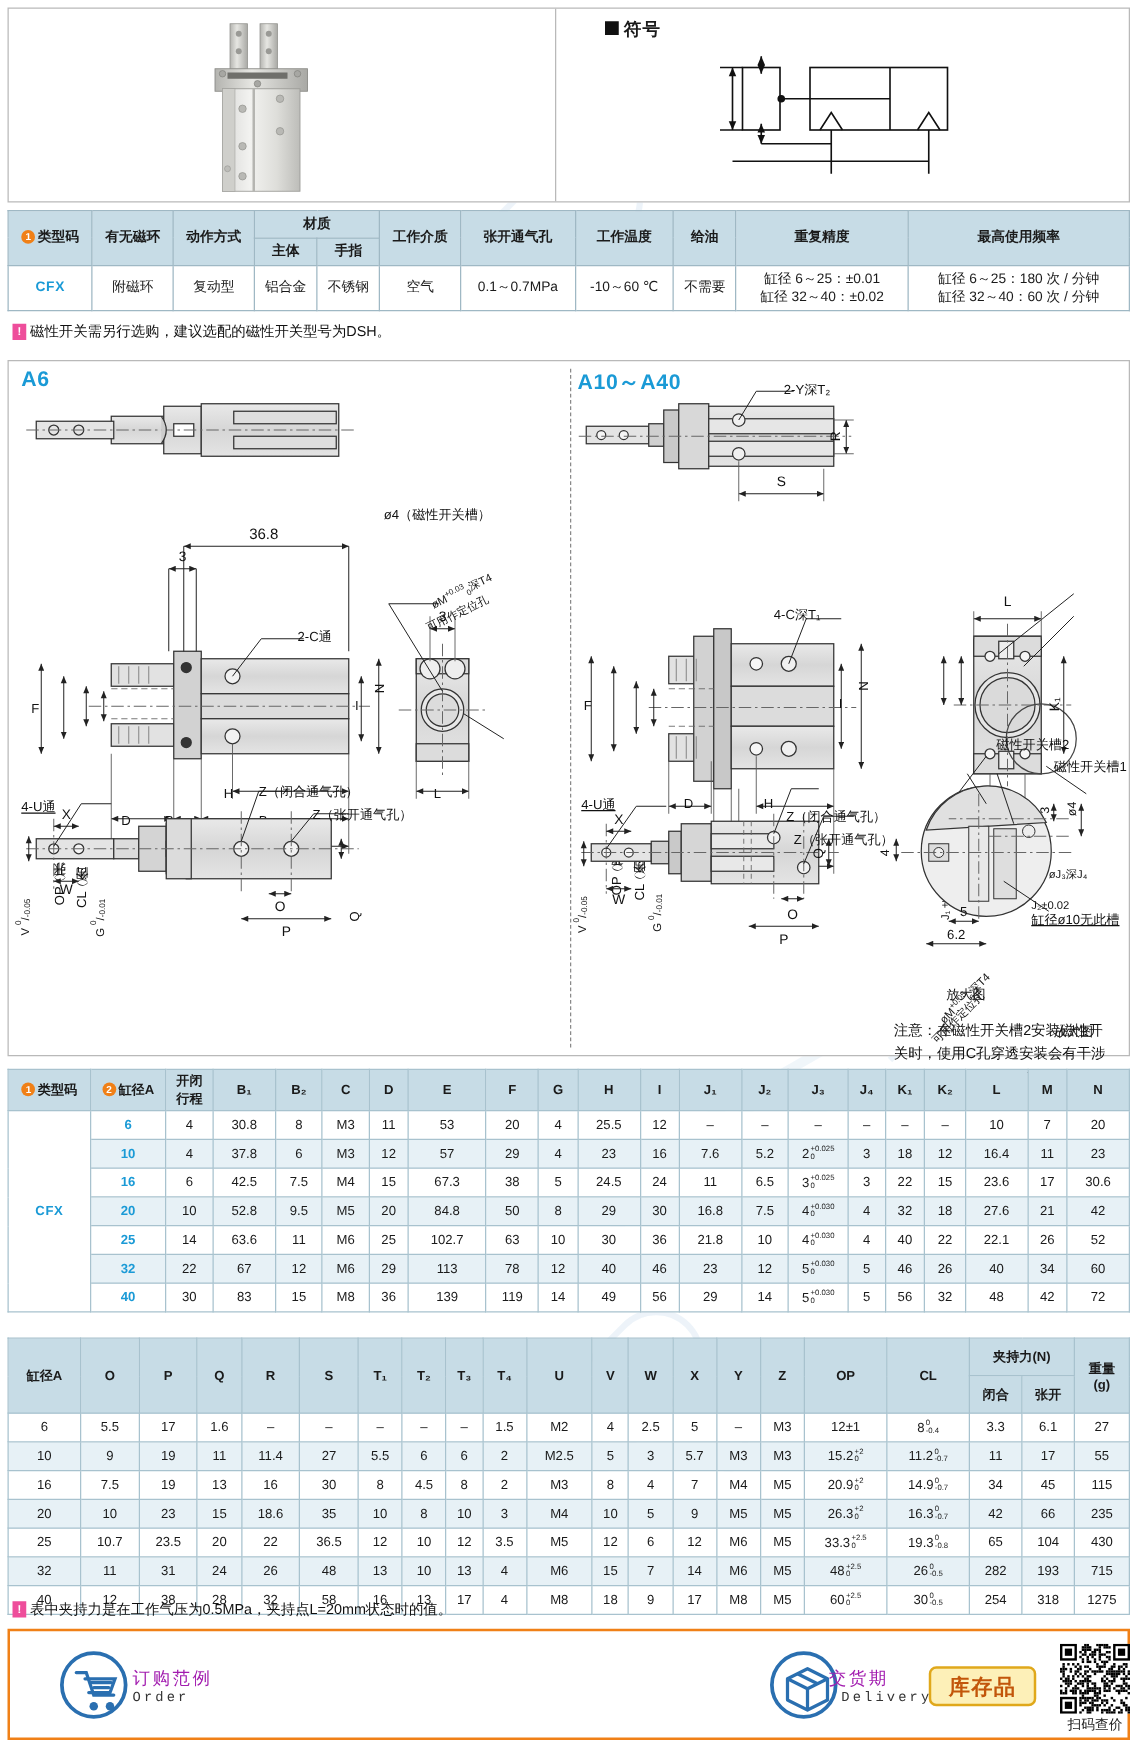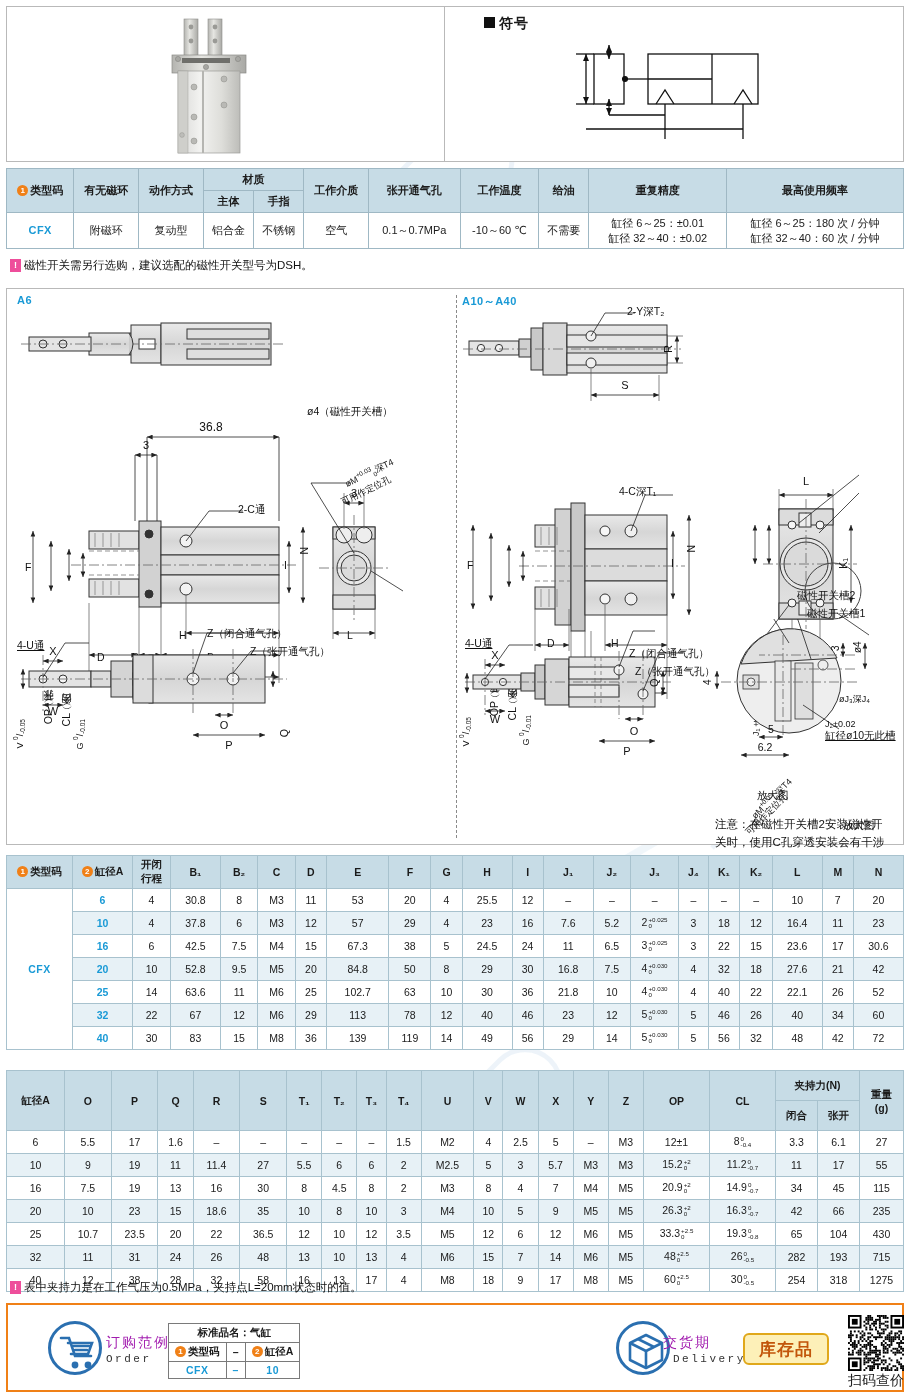--- a/index.html
+++ b/index.html
@@ -40,21 +40,21 @@
   
   .note-line { position:absolute; font-size:11.5px; color:#111; display:flex; align-items:center; }
   .note-ico { display:inline-block; width:11px; height:13px; background:#ee4e9b; color:#fff;
               font-size:9px; font-weight:bold; text-align:center; line-height:13px; margin-right:3px; }
   #note1 { left:10px; top:258px; }
 
   
   #draw-panel { left:6px; top:288px; width:898px; height:557px; }
   #draw-divider { position:absolute; left:449px; top:6px; bottom:6px; width:0;
                   border-left:1.4px dashed #8a8a8a; }
-  .dw-label { position:absolute; color:#1a9ad6; font-size:11px; font-weight:bold; letter-spacing:.5px; }
+  .dw-label { position:absolute; color:#1a9ad6; font-size:17px; font-weight:bold; letter-spacing:.5px; }
   #dw-left-label  { left:10px;  top:5px; }
   #dw-right-label { left:455px; top:5px; }
 
   .dwg { position:absolute; }
   .cap { position:absolute; font-size:10.5px; color:#111; white-space:nowrap; }
   .cap.u { text-decoration:underline; }
   .cap.vert { writing-mode:vertical-rl; transform:rotate(180deg); }
   .cap.small { font-size:9px; }
   .sup { font-size:6.5px; vertical-align:super; line-height:0; }
   .sub { font-size:6.5px; vertical-align:sub; line-height:0; }
@@ -86,21 +86,21 @@
   #deliv-cn { left:655px; top:29px; } #deliv-en { left:665px; top:48px; }
 
   #order-table { position:absolute; left:160px; top:18px; border-collapse:collapse; font-size:10.5px; }
   #order-table th, #order-table td { border:1px solid #7a7a7a; text-align:center; padding:2px 6px; height:17px; }
   #order-table .hd { font-weight:bold; }
 
   #stock-badge { position:absolute; left:735px; top:28px; width:86px; height:32px; border:2px solid #e0a81b;
                  border-radius:6px; background:#fdf0b8; color:#c2560b; font-size:17px; font-weight:bold;
                  text-align:center; line-height:30px; letter-spacing:1px; }
   #qr-wrap { position:absolute; left:840px; top:10px; width:56px; text-align:center; }
-  #qr-cap { font-size:14px; color:#222; margin-top:1px; }
+  #qr-cap { font-size:11px; color:#222; margin-top:1px; }
 
   
   .wm { position:absolute; pointer-events:none; opacity:.5; }
 </style>
 </head>
 <body>
 
 <div class="page">
 
   <svg class="wm" width="910" height="1398" style="left:0;top:0">
@@ -661,21 +661,21 @@
       <text x="380" y="32" font-size="10" fill="#111" font-family="Liberation Sans, sans-serif" transform="rotate(-90 380 32)">3</text>
       <text x="402" y="34" font-size="10" fill="#111" font-family="Liberation Sans, sans-serif" transform="rotate(-90 402 34)">ø4</text>
       <text x="312" y="114" font-size="10.5" fill="#111" font-family="Liberation Sans, sans-serif" text-anchor="middle">5</text>
       <text x="306" y="132" font-size="10.5" fill="#111" font-family="Liberation Sans, sans-serif" text-anchor="middle">6.2</text>
     </svg>
     <div class="cap u" style="left:458px;top:348px">4-U通</div>
     <div class="cap small vert" style="left:454px;top:428px">V&nbsp;<sup class="sup">0</sup>/<sub class="sub">-0.05</sub></div>
     <div class="cap" style="left:622px;top:358px">Z（闭合通气孔）</div>
     <div class="cap" style="left:628px;top:376px">Z（张开通气孔）</div>
     <div class="cap" style="left:790px;top:300px">磁性开关槽2</div>
-    <div class="cap" style="left:800px;top:318px">磁性开关槽1</div>
+    <div class="cap" style="left:836px;top:318px">磁性开关槽1</div>
     <div class="cap u" style="left:818px;top:440px">缸径ø10无此槽</div>
     <div class="cap" style="left:750px;top:500px">放大图</div>
     <div class="cap" style="left:708px;top:528px;font-size:11.5px">注意：在磁性开关槽2安装磁性开</div>
     <div class="cap" style="left:708px;top:546px;font-size:11.5px">关时，使用C孔穿透安装会有干涉</div>
   </div>
 
   <table class="dtable" id="table1">
     <thead>
         <tr>
       <th style="width:66px"><span class="num-badge">1</span><span>类型码</span></th>
@@ -1074,37 +1074,20 @@
           <line x1="19" y1="19" x2="35" y2="19"></line>
           <line x1="21" y1="23" x2="33" y2="23"></line>
         </g>
         <circle cx="21" cy="38" r="3.4" fill="#2a6fb0"></circle>
         <circle cx="34" cy="38" r="3.4" fill="#2a6fb0"></circle>
       </svg>
     </div>
     <div class="ft-cn" id="order-cn">订购范例</div>
     <div class="ft-en" id="order-en">Order</div>
 
-    <table id="order-table">
-      <tbody>
-          <tr>
-        <td colspan="3" class="hd">标准品名：气缸</td>
-      </tr>
-      <tr>
-        <td class="hd"><span class="num-badge">1</span><span>类型码</span></td>
-        <td class="hd">–</td>
-        <td class="hd"><span class="num-badge o2">2</span><span>缸径A</span></td>
-      </tr>
-      <tr>
-        <td class="mdl">CFX</td>
-        <td class="mdl">–</td>
-        <td class="mdl">10</td>
-      </tr>
-    </tbody>
-      </table>
 
     <div class="ft-circle" id="deliv-circle">
       <svg width="48" height="48" viewBox="0 0 48 48" style="margin:3px">
         <g stroke="#2a6fb0" stroke-width="2.6" fill="none" stroke-linejoin="round">
           <path d="M24 8 L40 16 L40 33 L24 41 L8 33 L8 16 Z"></path>
           <path d="M8 16 L24 24 L40 16"></path>
           <path d="M24 24 L24 41"></path>
           <path d="M16 12 L32 20"></path>
         </g>
       </svg>

